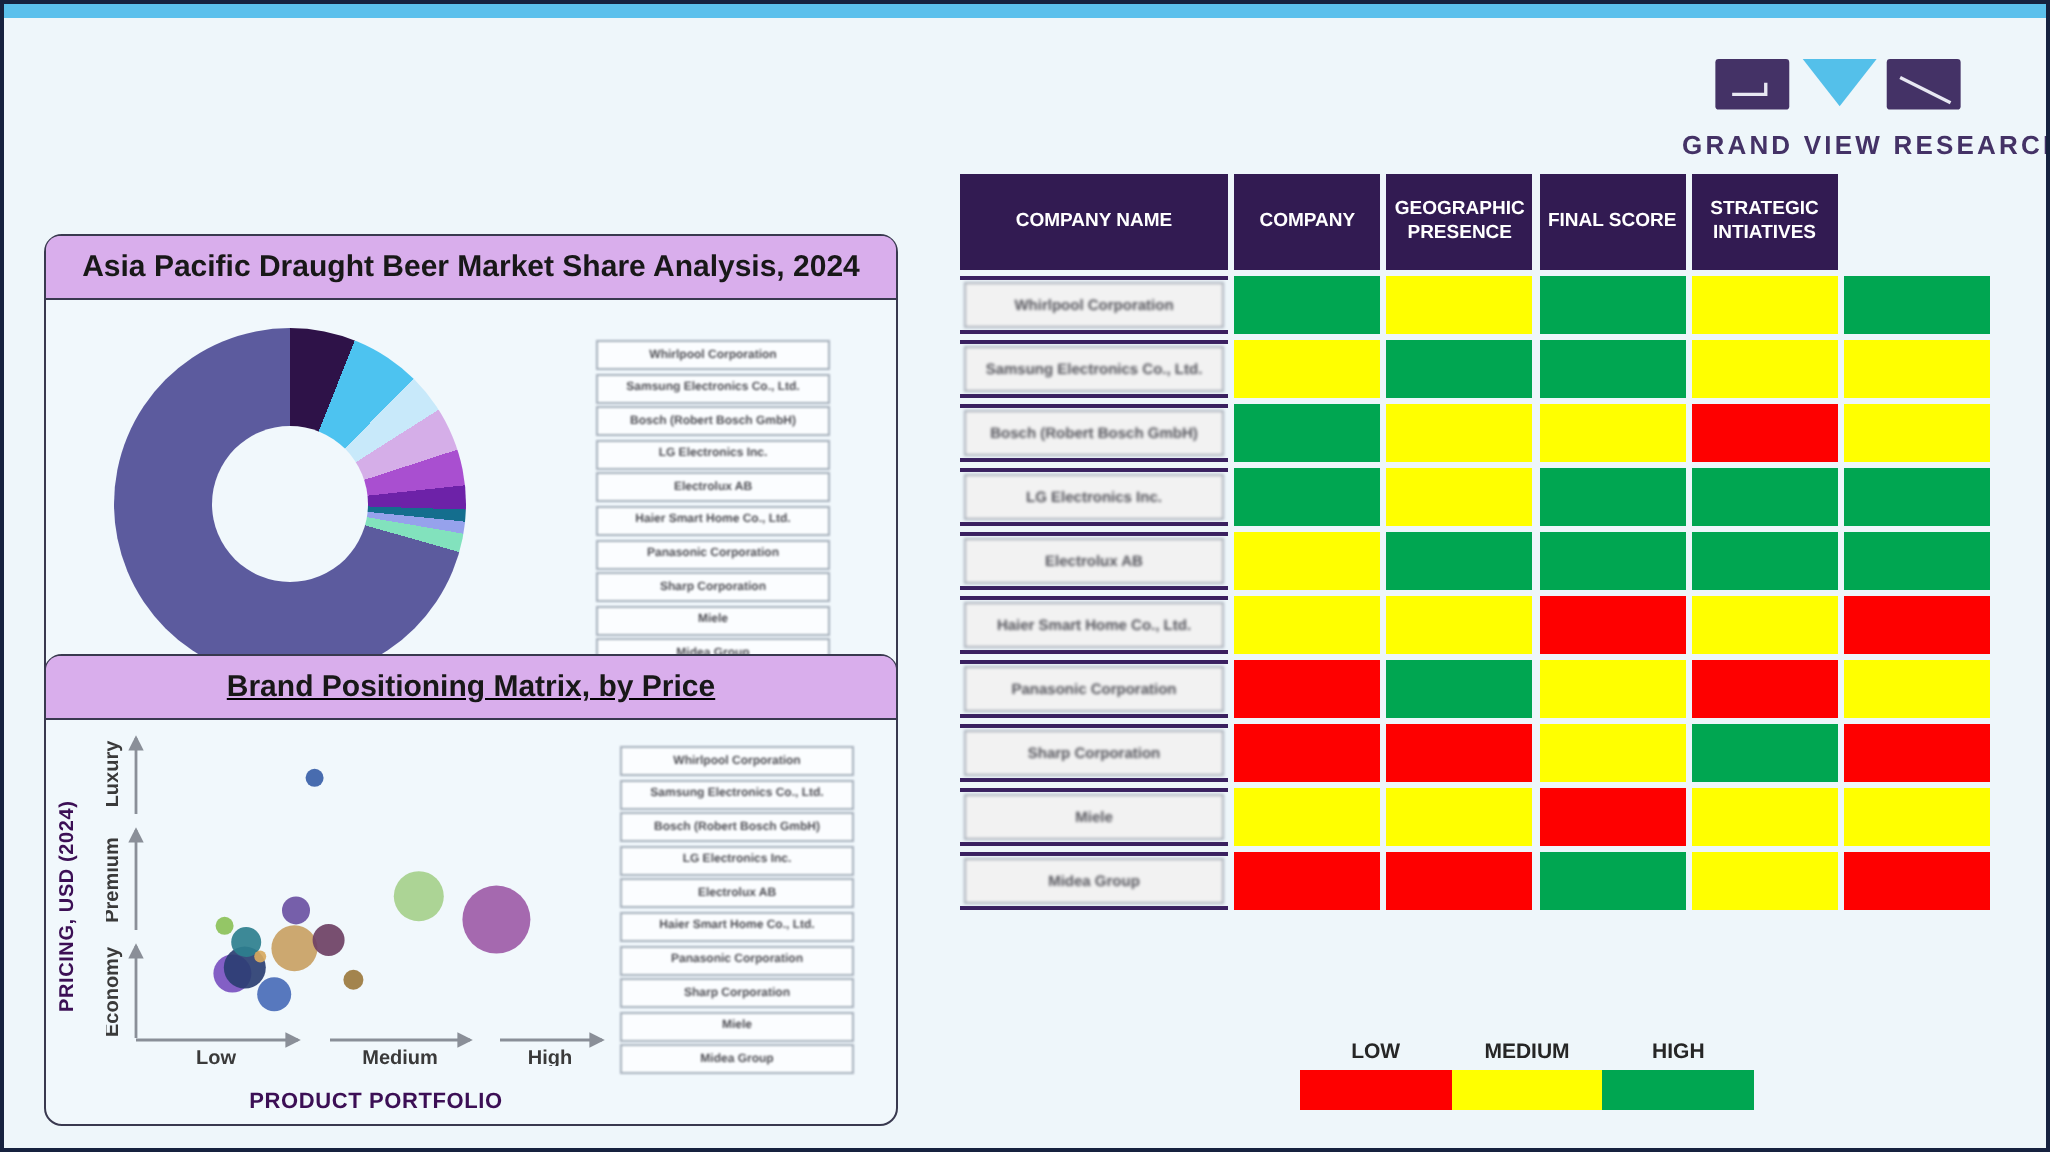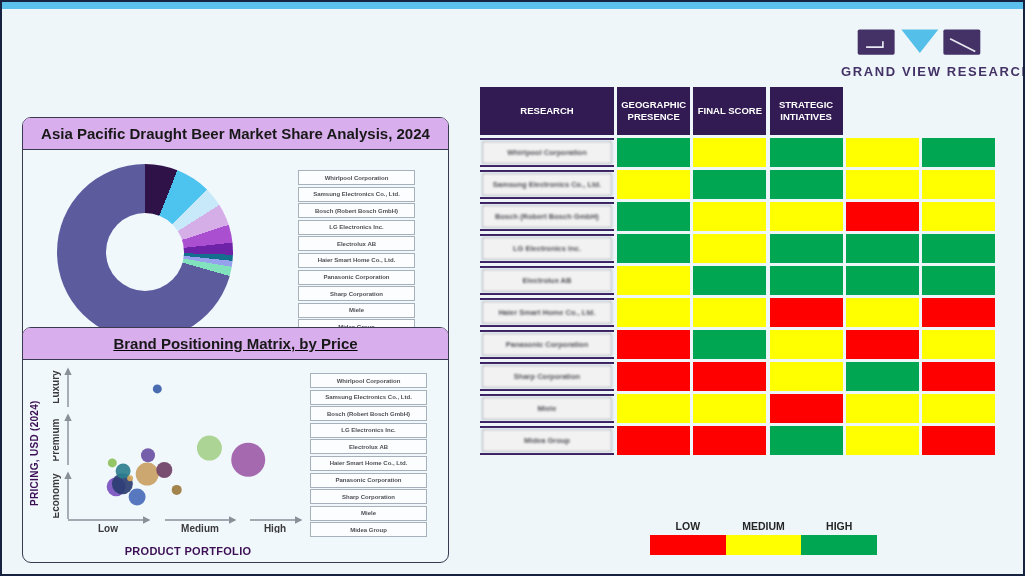--- a/index.html
+++ b/index.html
@@ -179,21 +179,22 @@
         <div class="lg-item">Haier Smart Home Co., Ltd.</div>
         <div class="lg-item">Panasonic Corporation</div>
         <div class="lg-item">Sharp Corporation</div>
         <div class="lg-item">Miele</div>
         <div class="lg-item">Midea Group</div>
       </div>
   </div>
 
   <div id="heat">
     <div class="heat-grid" id="heat-header">
-      <div class="hcell">RESEARCH</div>
+      <div class="hcell">COMPANY NAME</div>
+      <div class="hcell">COMPANY</div>
       <div class="hcell">GEOGRAPHIC
 PRESENCE</div>
       <div class="hcell">FINAL SCORE</div>
       <div class="hcell">STRATEGIC
 INTIATIVES</div>
     </div>
     <div id="heat-rows">
         <div class="heat-grid heat-row">
           <div class="company-cell">
             <div class="inner">Whirlpool Corporation</div>

